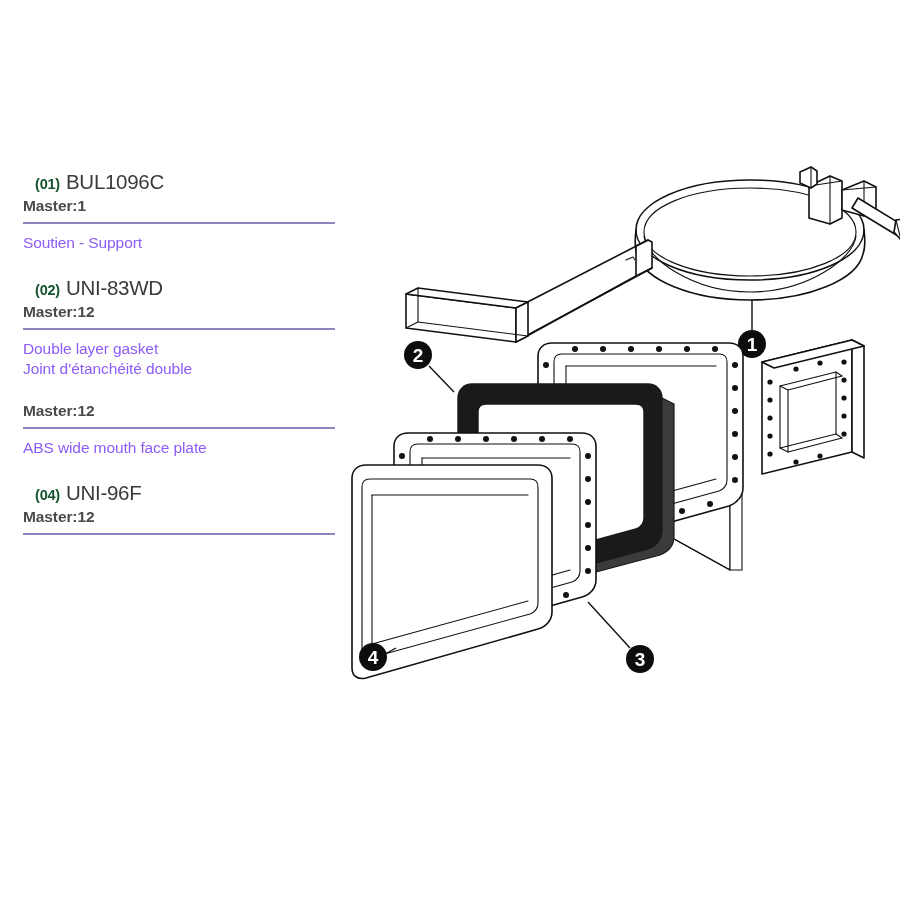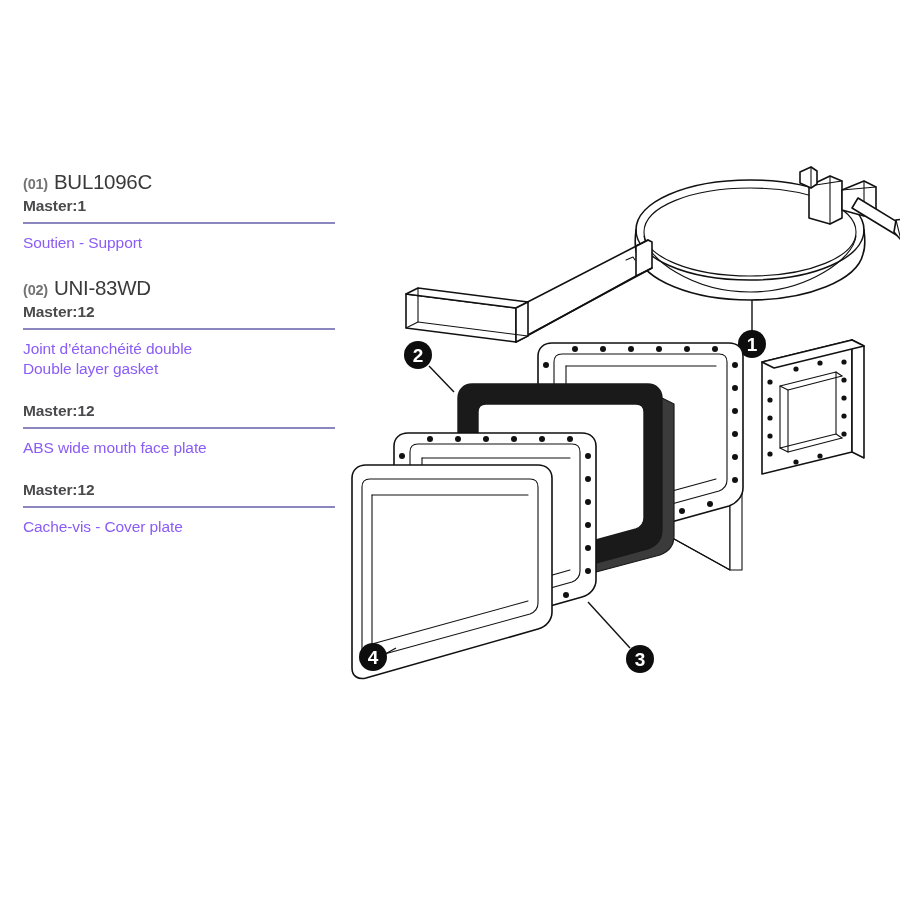--- a/index.html
+++ b/index.html
@@ -27,24 +27,25 @@
   .part-entry { margin-bottom: 23px; }
 
   .part-heading {
     display: flex;
     align-items: baseline;
     gap: 6px;
     margin: 0 0 3px 0;
     white-space: nowrap;
   }
   .part-index {
-    color: #737373;
+    color: #14532d;
     font-size: 14.5px;
     font-weight: 700;
     letter-spacing: -0.2px;
+    margin-left: 12px;
   }
   .part-code {
     color: #3a3a3c;
     font-size: 20.5px;
     font-weight: 400;
     letter-spacing: -0.3px;
   }
   .part-master {
     color: #4a4a4c;
     font-size: 15.5px;
@@ -97,39 +98,40 @@
     </div>
 
     <div class="part-entry">
       <div class="part-heading">
         <span class="part-index">(02)</span>
         <span class="part-code">UNI-83WD</span>
       </div>
       <div class="part-master">Master:12</div>
       <div class="part-divider"></div>
       <div class="part-desc">
+        <div>Double layer gasket</div>
         <div>Joint d’étanchéité double</div>
-        <div>Double layer gasket</div>
       </div>
     </div>
 
     <div class="part-entry">
       <div class="part-master">Master:12</div>
       <div class="part-divider"></div>
       <div class="part-desc">
         <div>ABS wide mouth face plate</div>
       </div>
     </div>
 
     <div class="part-entry">
+      <div class="part-heading">
+        <span class="part-index">(04)</span>
+        <span class="part-code">UNI-96F</span>
+      </div>
       <div class="part-master">Master:12</div>
       <div class="part-divider"></div>
-      <div class="part-desc">
-        <div>Cache-vis - Cover plate</div>
-      </div>
     </div>
 
   </div>
 
   <div id="drawing">
     <svg width="570" height="580" viewBox="0 0 570 580" xmlns="http://www.w3.org/2000/svg">
       <defs>
         <style>
           .ln  { fill:none; stroke:#111111; stroke-width:1.6; stroke-linejoin:round; stroke-linecap:round; }
           .lnt { fill:none; stroke:#111111; stroke-width:1.1; stroke-linejoin:round; stroke-linecap:round; }

